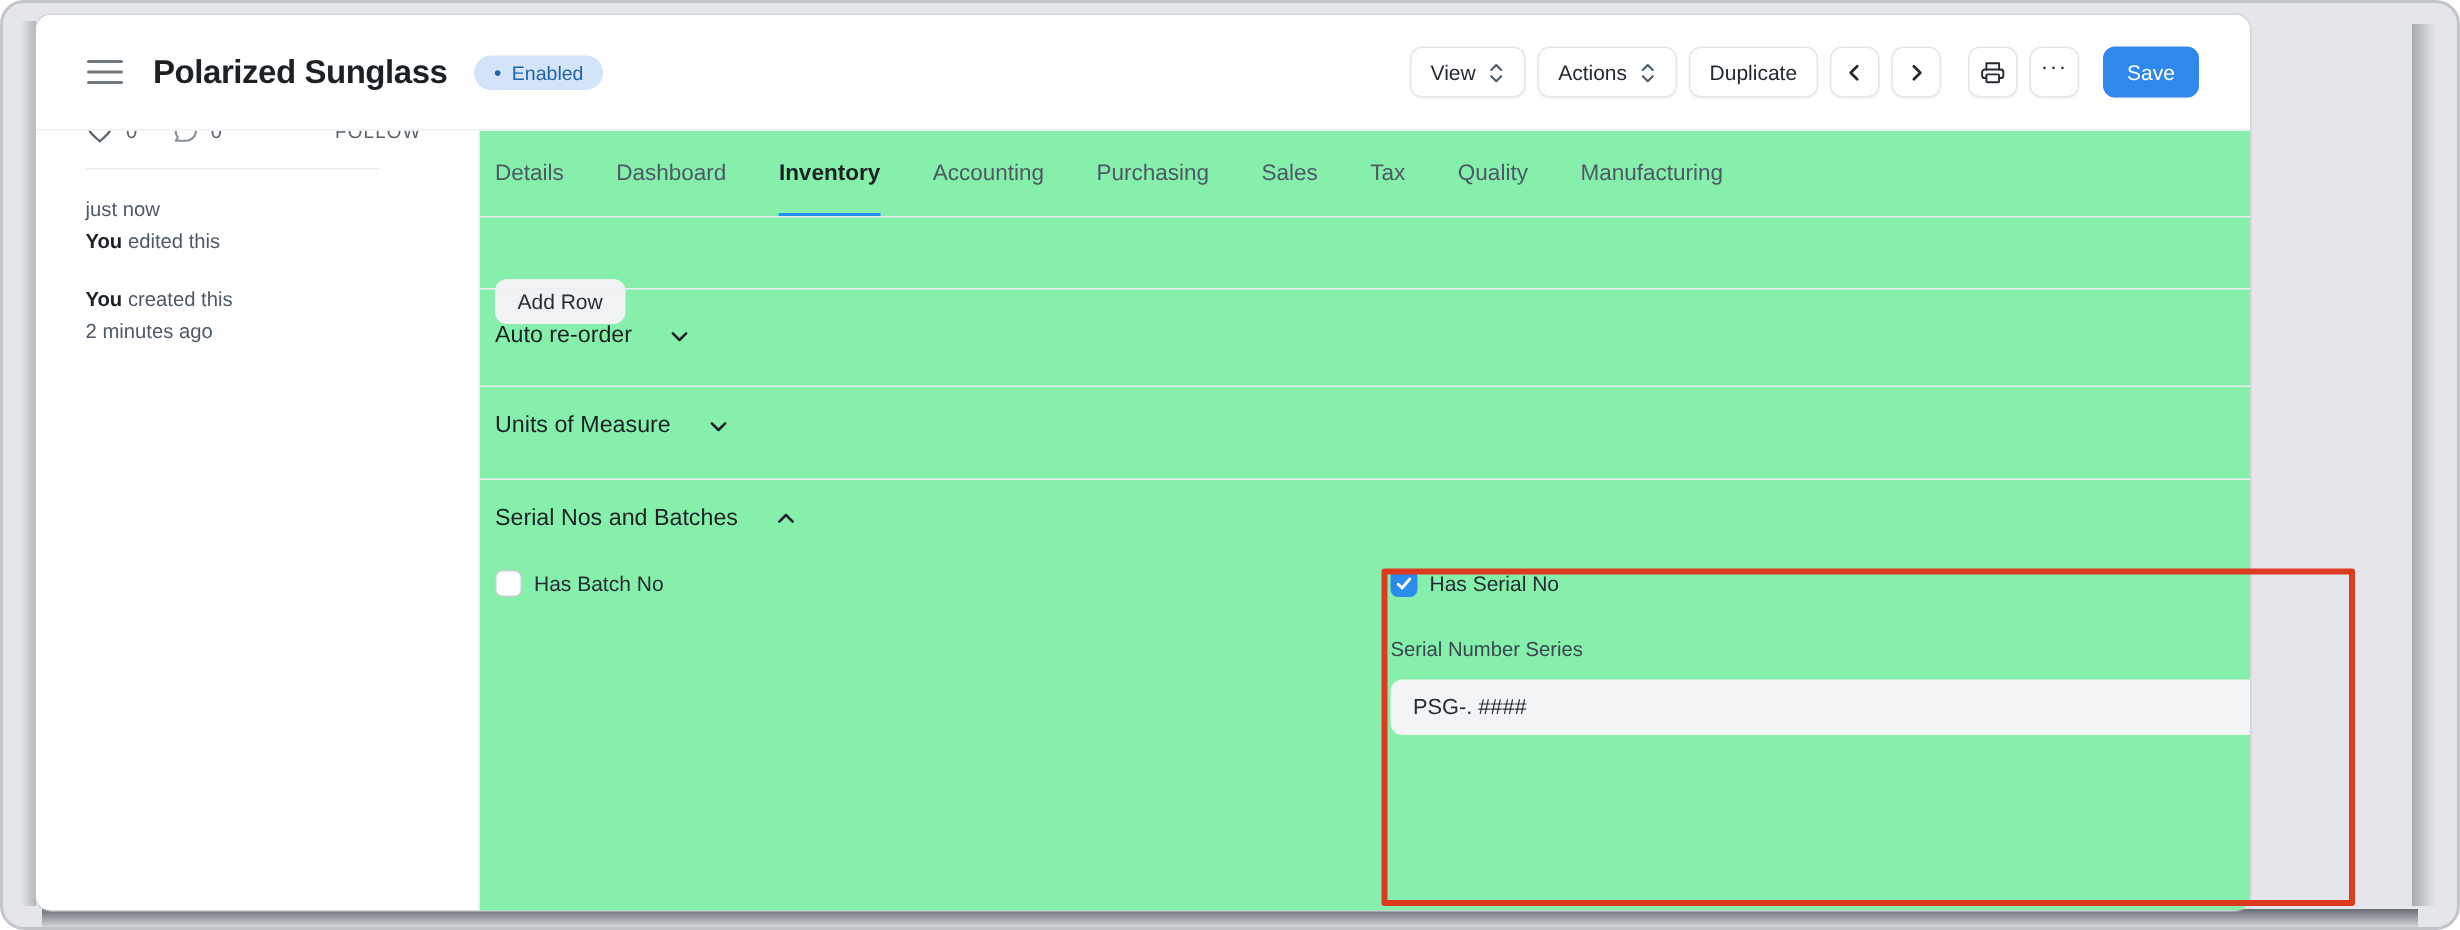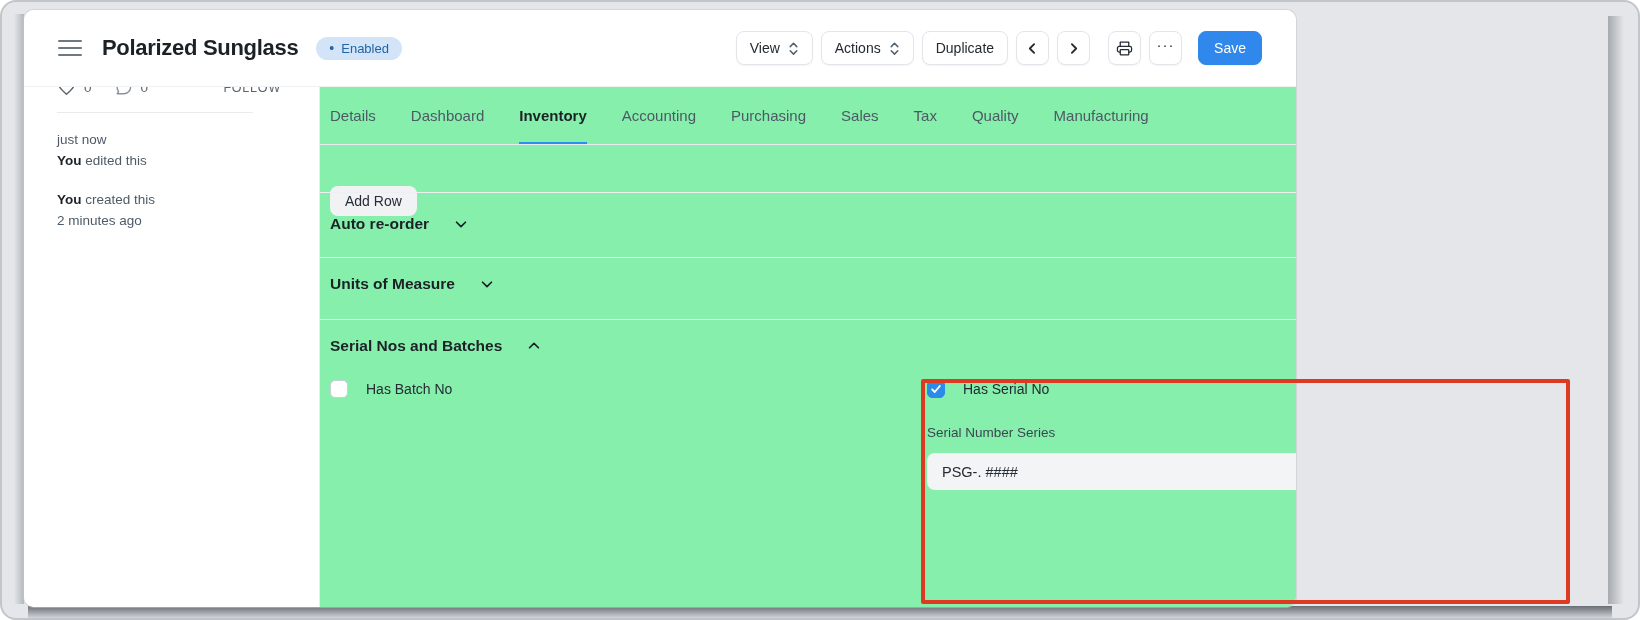--- a/index.html
+++ b/index.html
@@ -18,21 +18,21 @@
   
   .shadow-band { position:absolute; z-index:1; }
   .shadow-bottom { left:26px; right:26px; top:604px; height:14px;
     background:linear-gradient(180deg, rgba(82,89,97,.85), rgba(82,89,97,0)); }
   .shadow-right { top:14px; left:1606px; width:16px; bottom:14px;
     background:linear-gradient(90deg, rgba(104,111,119,.5), rgba(104,111,119,0)); }
   .shadow-left { top:12px; left:12px; width:10px; bottom:14px;
     background:linear-gradient(270deg, rgba(104,111,119,.4), rgba(104,111,119,0)); }
 
   .window {
-    position:absolute; left:22px; top:8px; width:1272px; height:597px;
+    position:absolute; left:22px; top:8px; width:1476px; height:597px;
     background:#ffffff; border-radius:10px; z-index:2;
     box-shadow:0 0 0 1px rgba(195,200,205,.55);
     overflow:hidden;
   }
 
   
   .topbar {
     position:absolute; left:0; right:0; top:0; height:77px;
     display:flex; align-items:center; padding:0 34px;
     background:#fff; border-bottom:1px solid #eef0f2; z-index:6;
@@ -105,25 +105,25 @@
   .add-row-btn {
     position:absolute; left:10px; top:66px;
     background:#f1f2f4; border:none; border-radius:8px;
     padding:7px 15px; font-size:14px; color:#242d35; cursor:pointer;
     font-family:inherit;
     margin-top:33px;
   }
 
   .section-head {
     position:absolute; left:10px; display:flex; align-items:center; gap:24px;
-    font-size:15.5px; font-weight:700; color:#1c2126; cursor:pointer;
+    font-size:15.5px; font-weight:400; color:#1c2126; cursor:pointer;
   }
   .sec1 { top:128px; } .sec2 { top:188px; } .sec3 { top:250px; }
 
-  .checkbox-field { position:absolute; display:flex; align-items:center; gap:18px; cursor:pointer; }
+  .checkbox-field { position:absolute; display:flex; align-items:center; gap:8px; cursor:pointer; }
   .cb-batch { left:10px; top:293px; }
   .cb-serial { left:607px; top:293px; }
   .cb-box {
     width:18px; height:18px; border-radius:5px; flex:none;
     display:flex; align-items:center; justify-content:center;
   }
   .cb-unchecked { background:#fff; border:1.5px solid #c8ced5; }
   .cb-checked { background:#2b8bea; border:1.5px solid #2b8bea; }
   .cb-label { font-size:14px; color:#232c33; }
 

